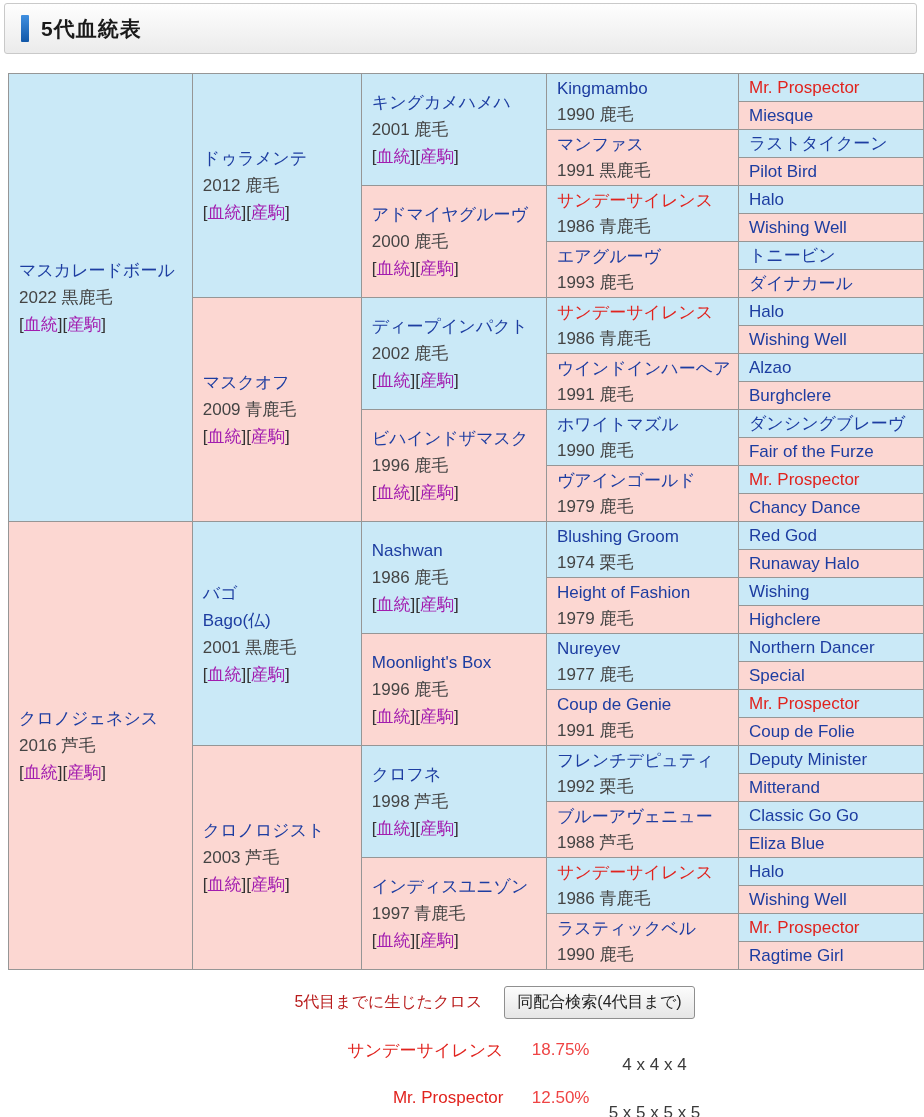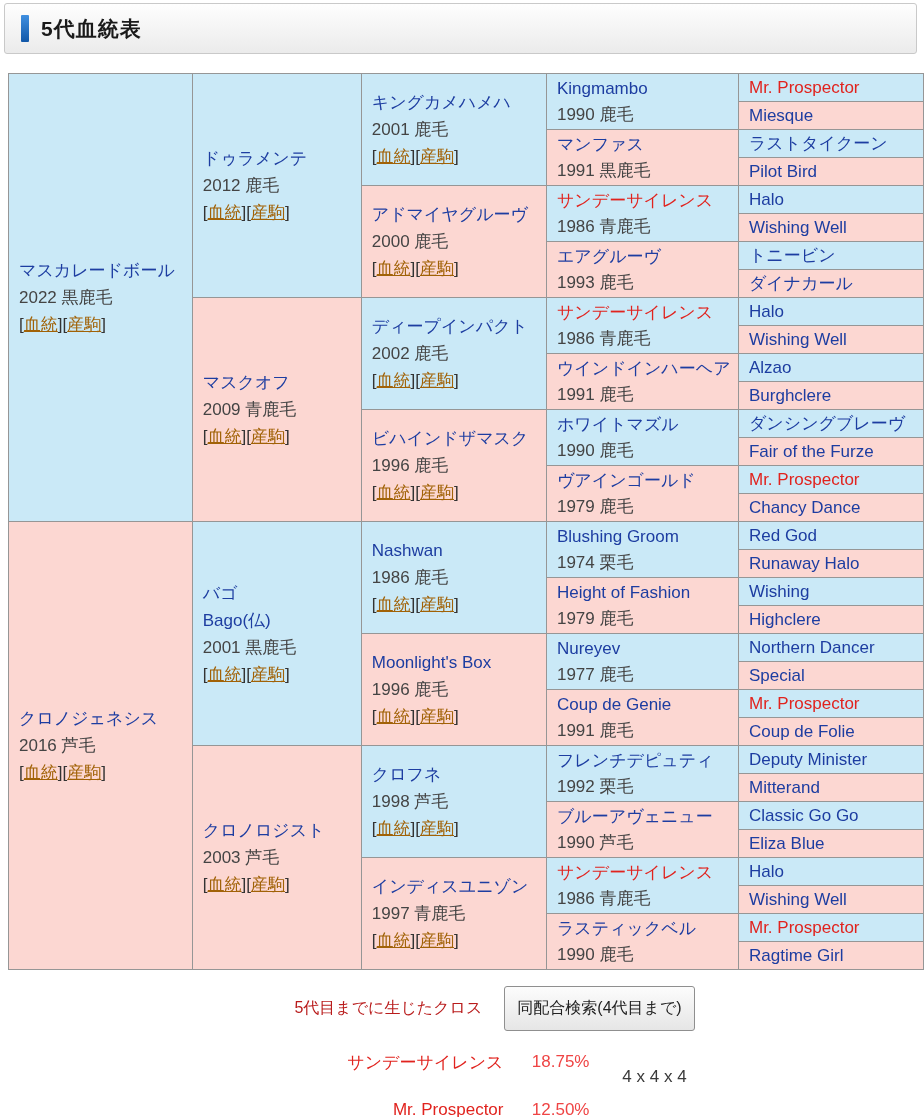--- a/index.html
+++ b/index.html
@@ -32,31 +32,31 @@
   td.b { background:#cae9f7; }
   td.p { background:#fcd7d2; }
   td.sm { height:27.4px; }
   .hn { display:block; color:#1d3da1; text-decoration:none; cursor:pointer; line-height:27px; }
   .md .hn { line-height:26px; }
   .hn.red { color:#e1231e; }
   .yr { color:#444; line-height:27px; }
   .md .yr { line-height:26px; }
   .lk { color:#333; line-height:27px; }
   .lk .br { color:#333; }
-  .lk a { color:#a16207; text-decoration:underline; cursor:pointer; }
+  .lk a { color:#a21caf; cursor:pointer; }
 
   
   .cross-head {
     width:989px; margin-top:16px;
     display:flex; align-items:center; justify-content:center; gap:22px;
   }
   .cross-label { font-size:16px; color:#b91c1c; }
   .btn {
     font-family:inherit; font-size:16px; color:#222;
-    padding:11px 12px; border:1px solid #8f8f8f; border-radius:3px;
+    padding:5px 12px; border:1px solid #8f8f8f; border-radius:3px;
     background:linear-gradient(#fcfcfc,#e6e6e6); cursor:pointer;
   }
   .cross-rows { width:989px; margin-top:6px; }
   .cross-row {
     display:grid; grid-template-columns:250px 70px 130px;
     justify-content:center; align-items:center; height:48px;
   }
   .cname { color:#e1231e; font-size:17px; text-align:right; padding-right:16px; }
   .cpct  { color:#ef4444; font-size:17px; text-align:right; }
   .cpat  { color:#3a3a3a; font-size:17px; text-align:center;margin-top:30px; }
@@ -323,21 +323,21 @@
         </td>
 </tr>
 <tr>
         <td class="p sm">
           <a class="hn">Mitterand</a>
         </td>
       </tr>
 <tr>
   <td class="p md" rowspan="2">
     <a class="hn">ブルーアヴェニュー</a>
-    <div class="yr">1990 芦毛</div>
+    <div class="yr">1988 芦毛</div>
   </td>
   <td class="b sm">
           <a class="hn">Classic Go Go</a>
         </td>
 </tr>
 <tr>
         <td class="p sm">
           <a class="hn">Eliza Blue</a>
         </td>
       </tr>

